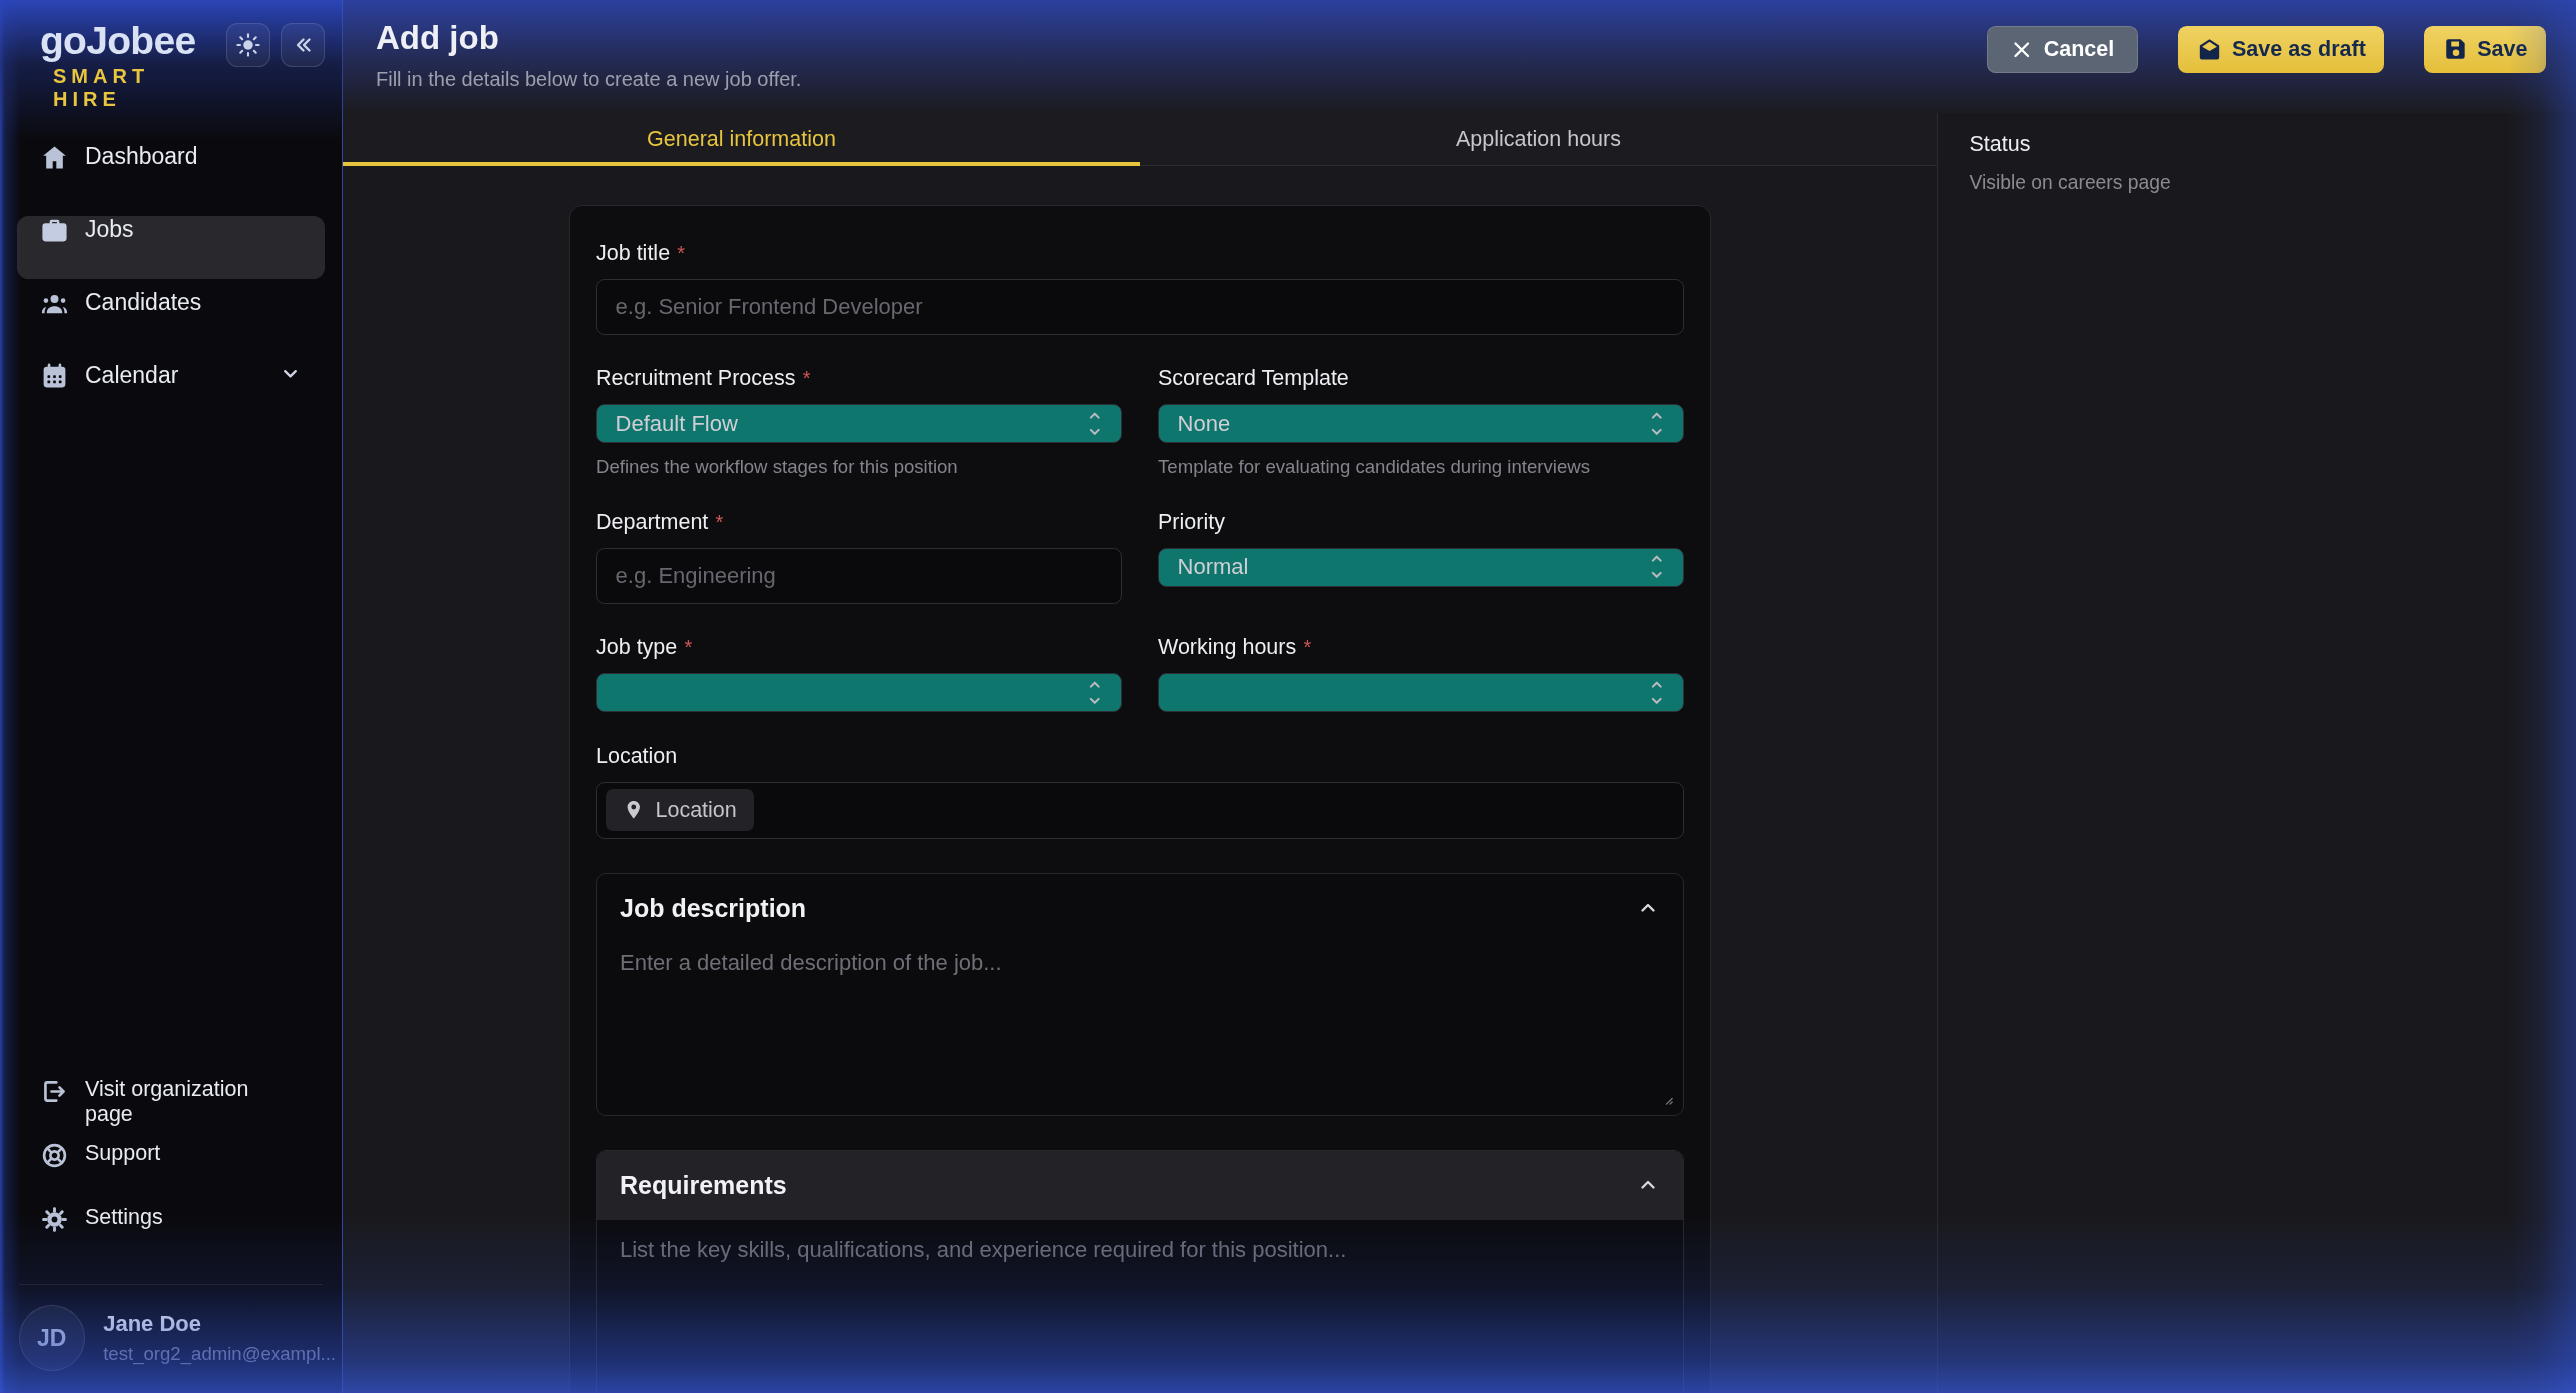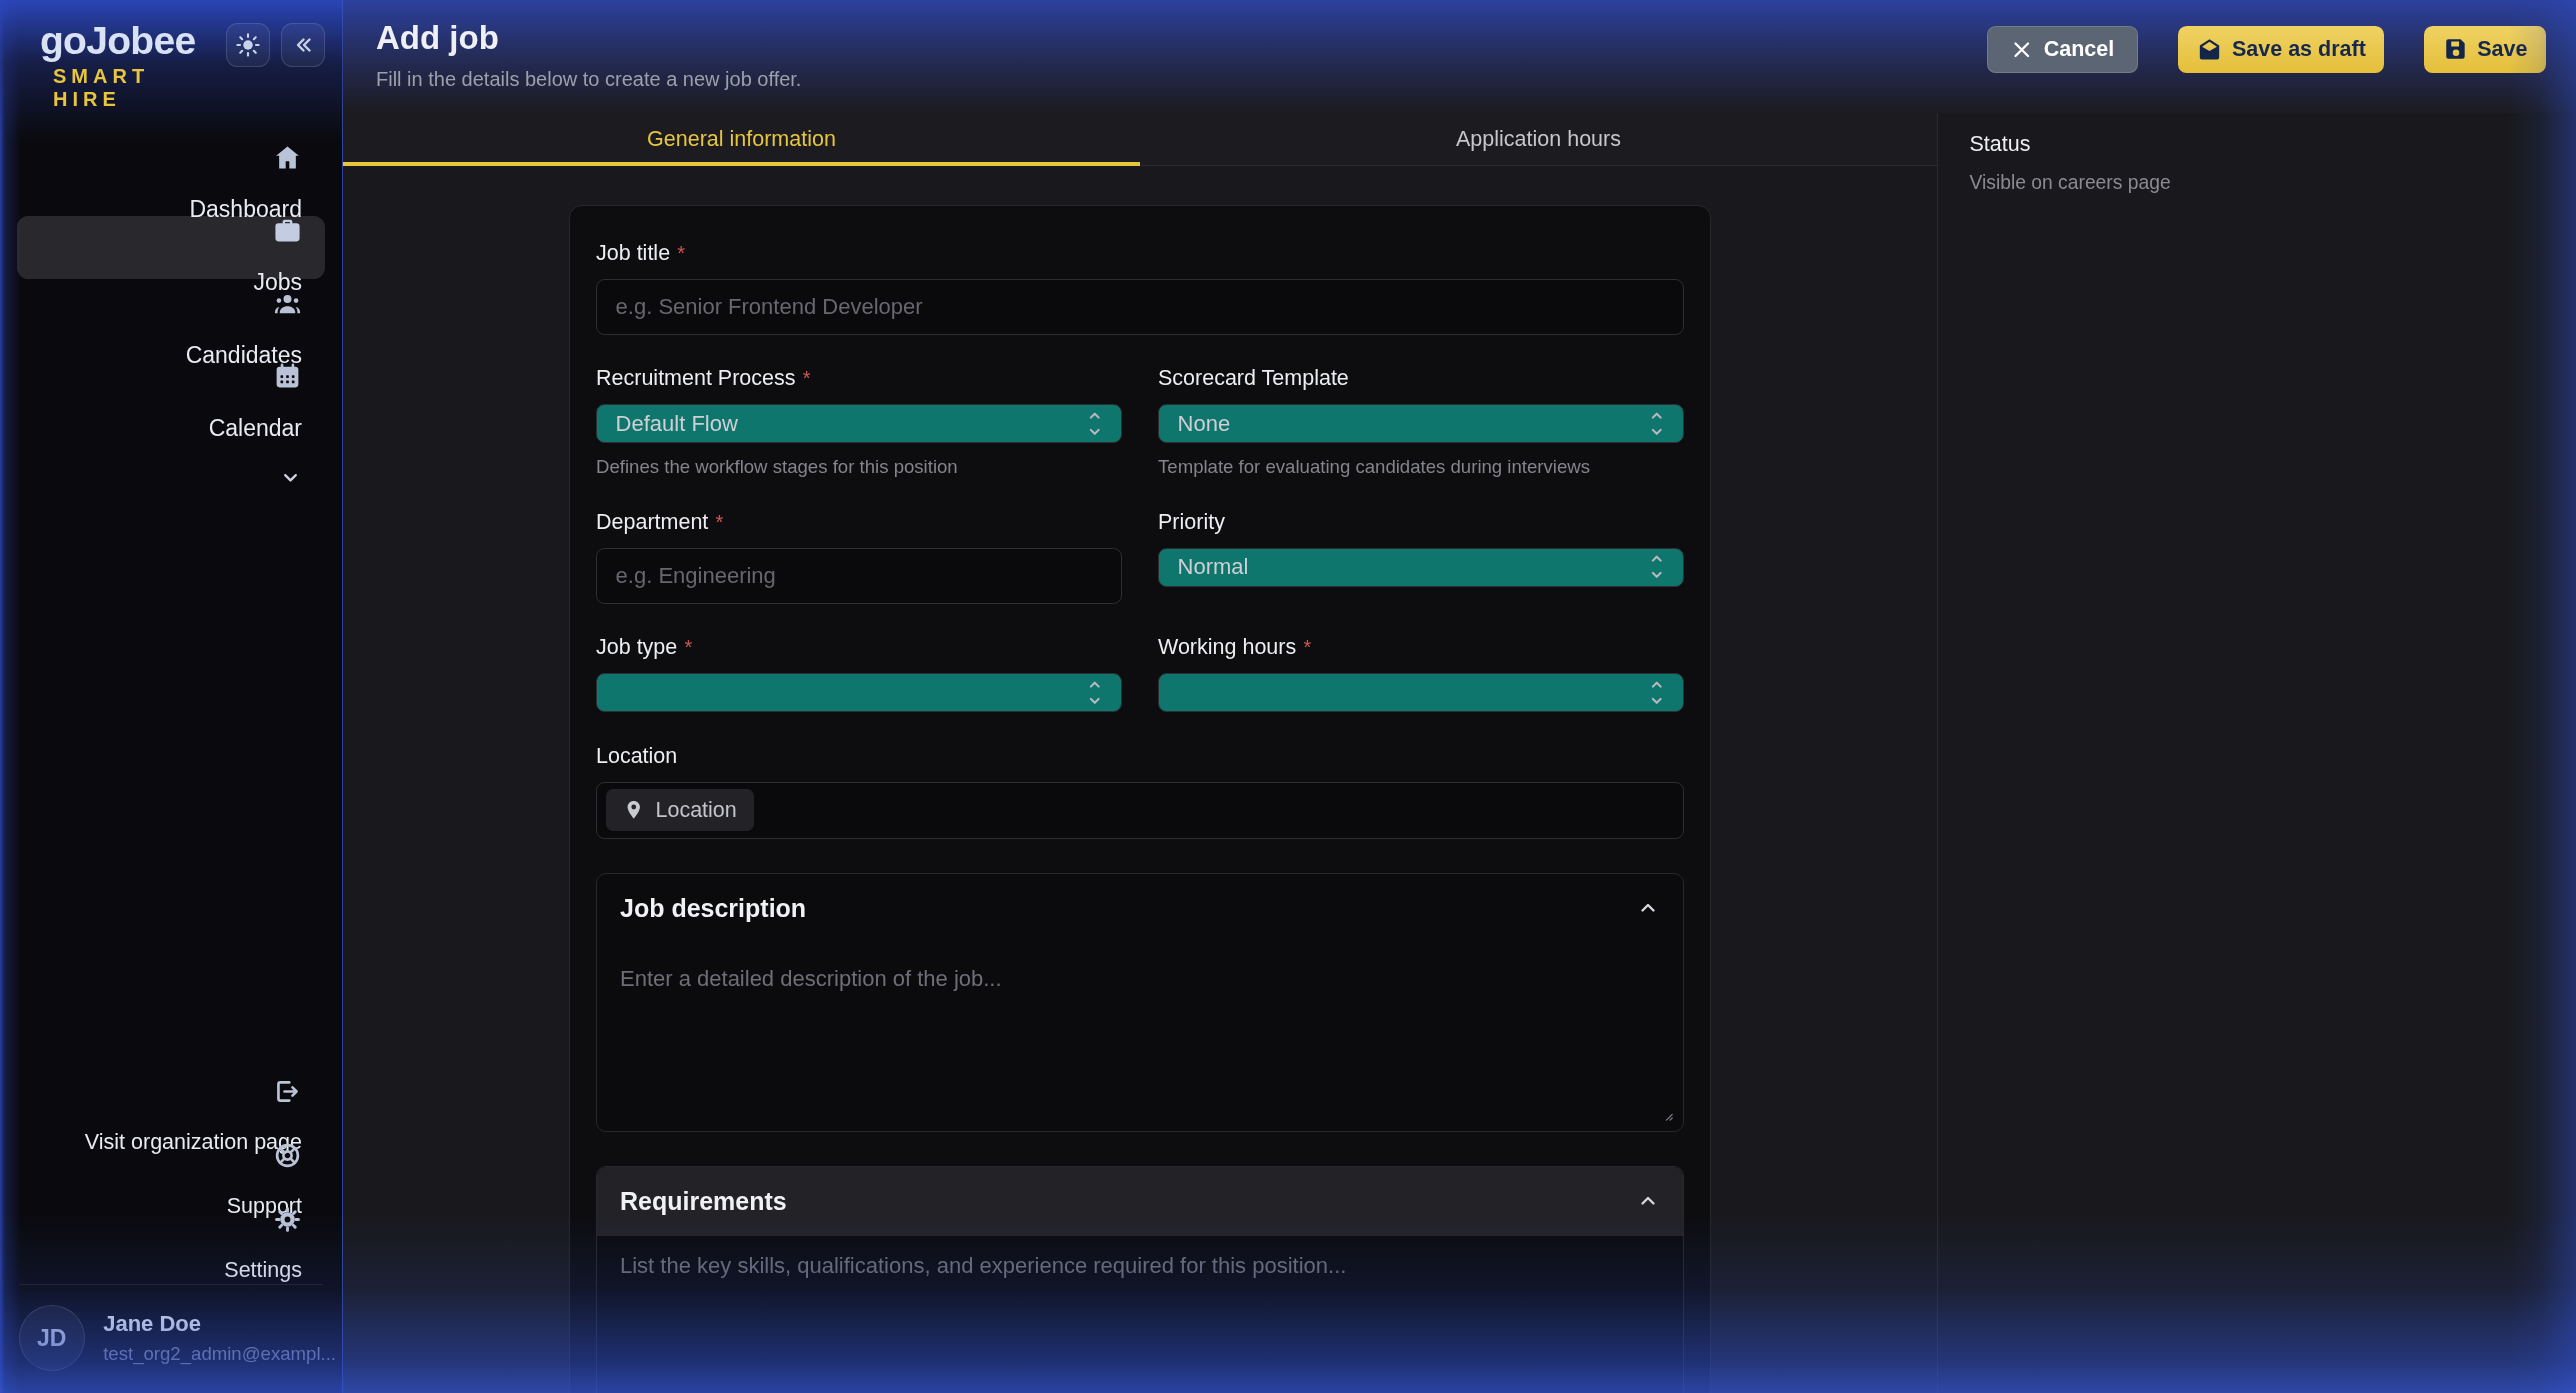--- a/index.html
+++ b/index.html
@@ -41,22 +41,22 @@
   .logo-actions { display: flex; gap: 11.4px; margin-top: 4.3px; }
   .icon-btn {
     width: 44px; height: 44px; border-radius: 11.4px;
     border: 1.4px solid rgba(160,170,200,0.22);
     background: rgba(255,255,255,0.05);
     display: flex; align-items: center; justify-content: center;
     color: #c9d2e6; cursor: pointer;
   }
   .nav { margin-top: 31.5px; padding: 0 17px; display: flex; flex-direction: column; gap: 10px; }
   .nav-item {
-    height: 63px; border-radius: 11.4px; display: flex; align-items: flex-end;
-    gap: 24px; padding: 0 23px; font-size: 23px; color: #e9ebf2; font-weight: 500; cursor: pointer; flex-direction: column;
+    height: 63px; border-radius: 11.4px; display: flex; align-items: flex-start;
+    gap: 16px; padding: 0 23px; font-size: 23px; color: #e9ebf2; font-weight: 500; cursor: pointer;
   }
   .nav-item.active { background: rgba(255,255,255,0.13); }
   .nav-item .trail { margin-left: auto; display: flex; color: #cfd4e0; }
   .side-spacer { flex: 1; }
   .side-footer { padding: 0 17px; display: flex; flex-direction: column; gap: 7.2px; }
   .side-footer .nav-item { height: 57px; font-size: 21.5px; font-weight: 400; }
   .side-divider { height: 1.4px; background: rgba(255,255,255,0.09); margin: 21.5px 18.6px 0; }
   .user-row { display: flex; align-items: center; gap: 18.6px; padding: 20px 18.6px 23px; position: relative; z-index: 61; }
   .avatar {
     width: 66px; height: 66px; border-radius: 50%;
@@ -136,21 +136,21 @@
 
   .section { margin-top: 34px; border: 1.4px solid #27272d; border-radius: 10px; background: #0b0b0e; overflow: hidden; }
   .section-head { display: flex; justify-content: space-between; align-items: center; padding: 20px 23px; cursor: pointer; }
   .section-head.filled { background: #222227; }
   .section-title { font-size: 25px; font-weight: 600; color: #f1f2f5; }
   .section-head .chev { color: #d6d8dd; display: flex; }
   .textarea-wrap { position: relative; }
   .textarea-wrap textarea {
     display: block; width: 100%; border: 0; background: transparent; resize: none; outline: none;
     padding: 7.2px 23px 17px; font-family: "Liberation Sans", sans-serif;
-    font-size: 22px; color: #d6d6db; margin-top: 16px;
+    font-size: 22px; color: #d6d6db;
   }
   .textarea-wrap textarea::placeholder { color: #6e6e77; }
   textarea.ta-desc { height: 172px; }
   textarea.ta-req { height: 190px; margin-top: 10px; }
   .grip { position: absolute; right: 8.6px; bottom: 8.6px; color: #7a7a82; }
 
   
   .right-panel {
     flex: 1; background: #19191d; border-left: 1.4px solid #2b2b31;
     padding: 18.6px 31.5px 0 31.5px; min-width: 0;

